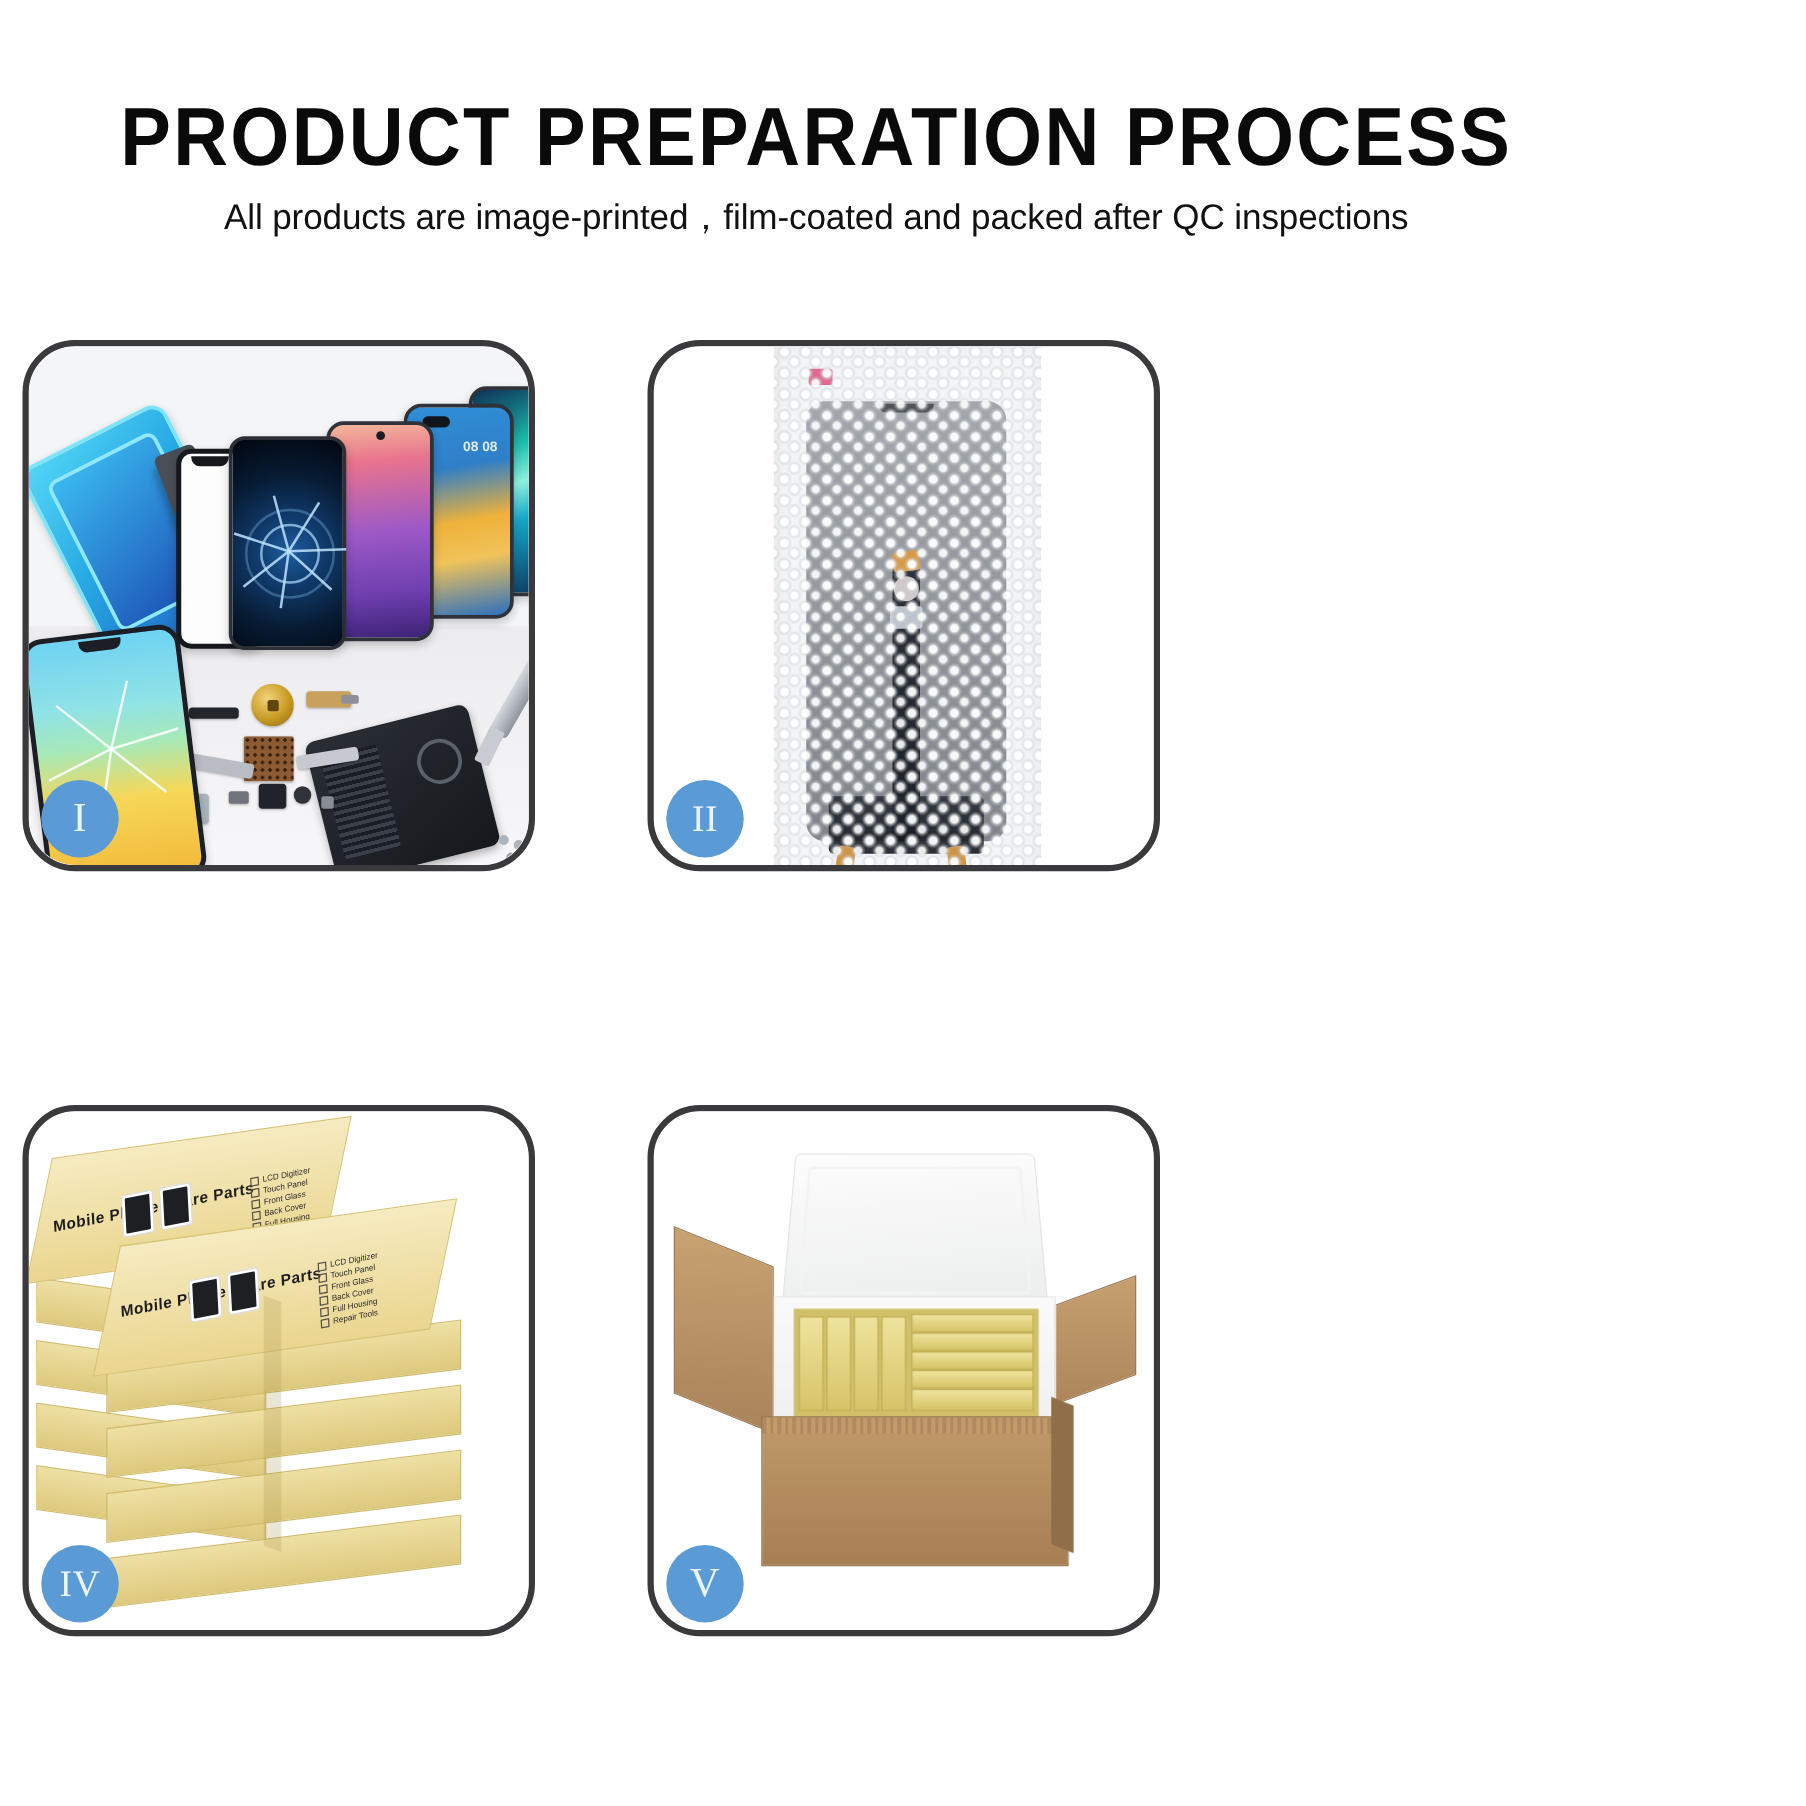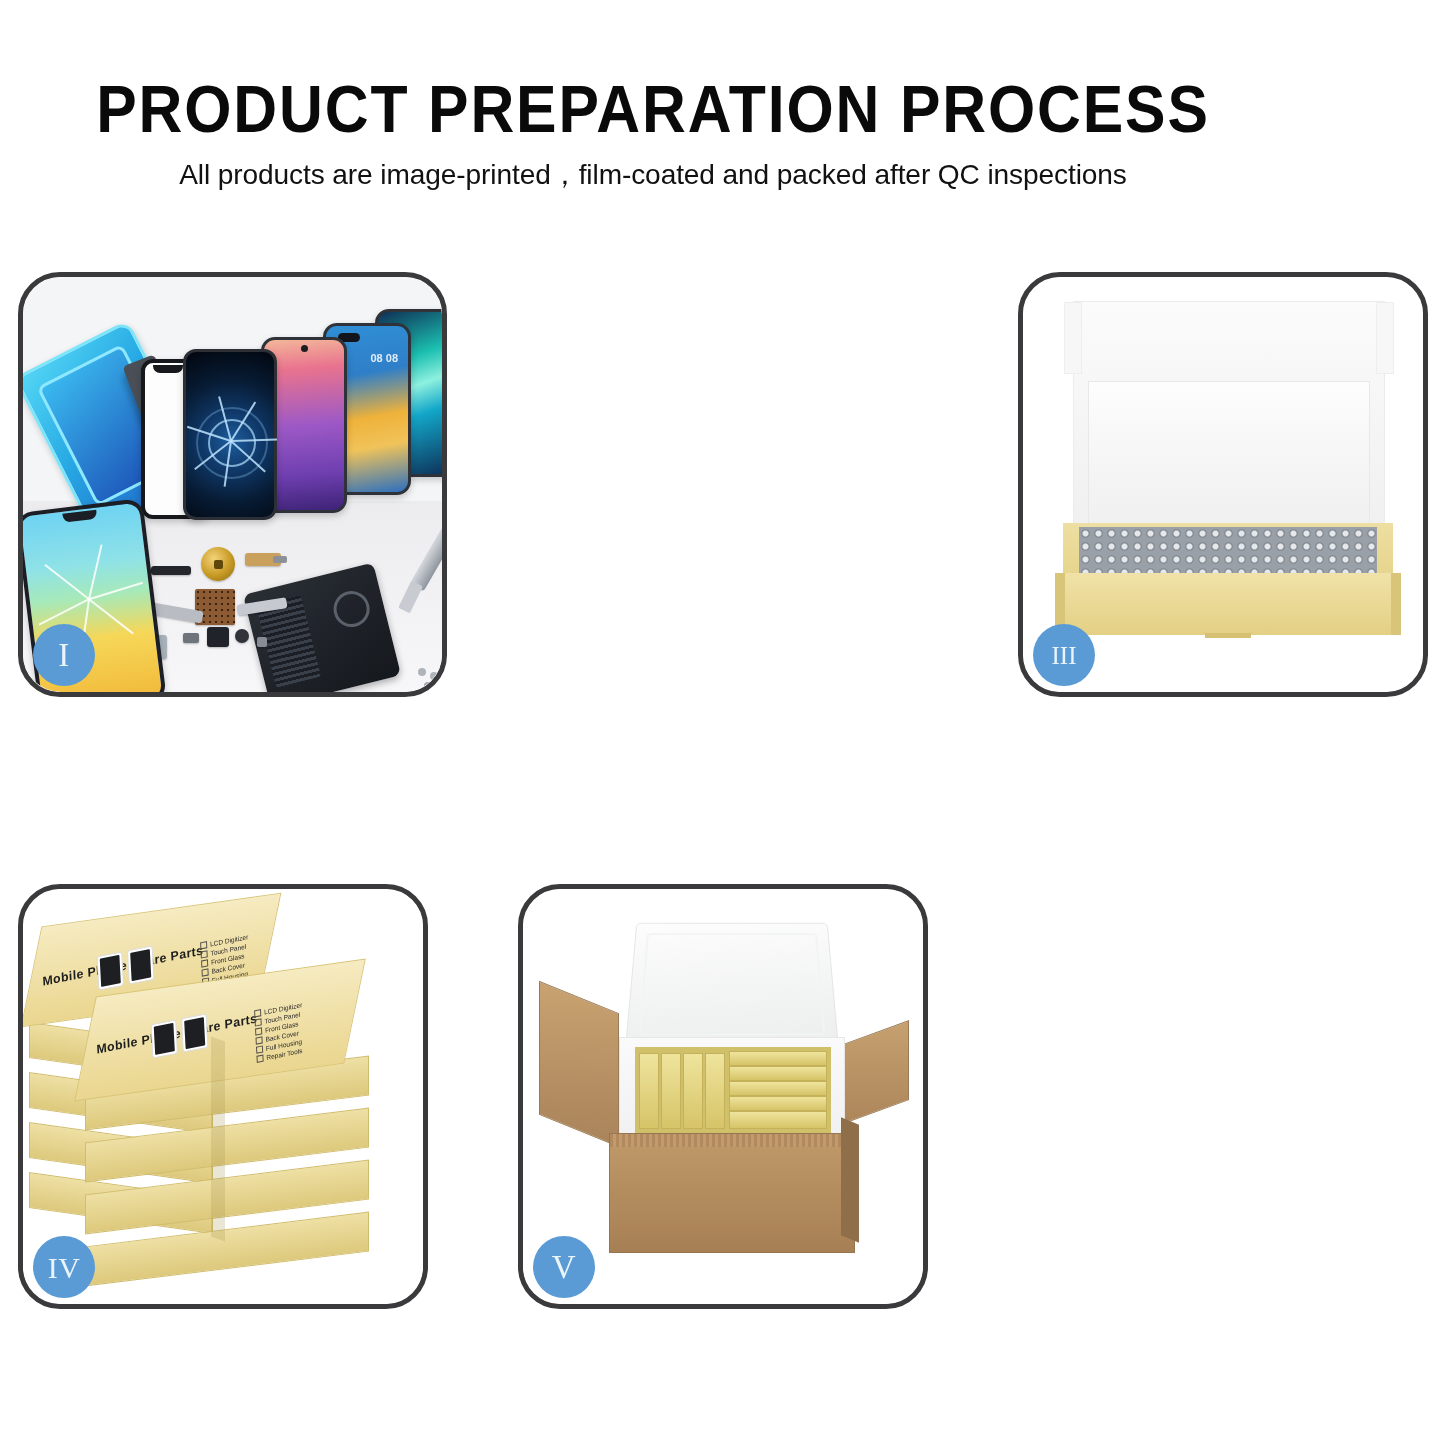--- a/index.html
+++ b/index.html
@@ -33,21 +33,21 @@
     transform:scaleX(0.985);
     white-space:nowrap;
   }
 
   
   .grid{
     position:absolute;left:18px;top:272px;
     width:1410px;height:1045px;
   }
   .cell{position:absolute;width:410px;height:425px;}
-  .c0{left:0px;   top:0px;padding-left:19px;}
+  .c0{left:0px;   top:0px;}
   .c1{left:500px; top:0px;}
   .c2{left:1000px;top:0px;}
   .c3{left:0px;   top:612px;}
   .c4{left:500px; top:612px;}
   .c5{left:1000px;top:612px;}
 
   .panel{
     position:absolute;inset:0;
     border:5px solid #3a3a3c;
     border-radius:42px;
@@ -433,36 +433,45 @@
           <div class="part cam2"></div>
           <div class="part tinyA"></div>
           <div class="part tinyB"></div>
           <div class="tool"></div>
           <div class="screws"></div>
         </div>
         <div class="badge">I</div>
       </div>
     </div>
 
-
-    <div class="cell c2">
+    <div class="cell c1">
       <div class="panel">
         <div class="stage">
-          <div class="p3bg"></div>
-          <div class="m-lid"></div>
-          <div class="m-foam"></div>
-          <div class="m-tray"></div>
-          <div class="m-bubble"></div>
-          <div class="m-front">
-            <div class="m-tab"></div>
+          <div class="p2bg"></div>
+          <div class="bwrap">
+            <div class="lcd">
+              <div class="notch"></div>
+              <div class="flexstrip">
+                <div class="gold"></div>
+                <div class="dot"></div>
+                <div class="chip"></div>
+              </div>
+              <div class="foot">
+                <div class="g1"></div>
+                <div class="g2"></div>
+              </div>
+            </div>
+            <div class="pinkLbl"></div>
+            <div class="bubbles"></div>
           </div>
         </div>
-        <div class="badge w3">III</div>
+        <div class="badge w2">II</div>
       </div>
     </div>
+
 
     <div class="cell c3">
       <div class="panel">
         <div class="stage">
           <div class="p4bg"></div>
 
           <div class="slab" style="left:6px;top:146px;width:182px;height:34px;transform:skewY(8deg);"></div>
           <div class="slab" style="left:6px;top:196px;width:182px;height:34px;transform:skewY(8deg);"></div>
           <div class="slab" style="left:6px;top:246px;width:182px;height:34px;transform:skewY(8deg);"></div>
           <div class="slab" style="left:6px;top:296px;width:182px;height:34px;transform:skewY(8deg);"></div>

